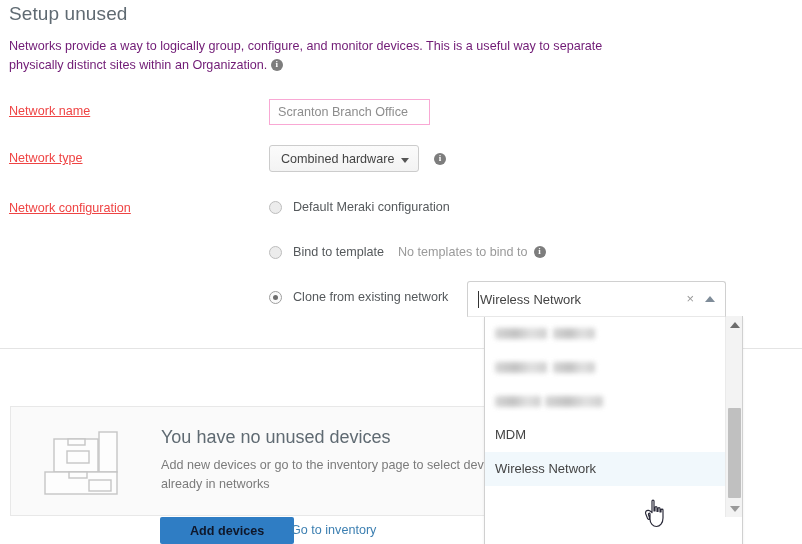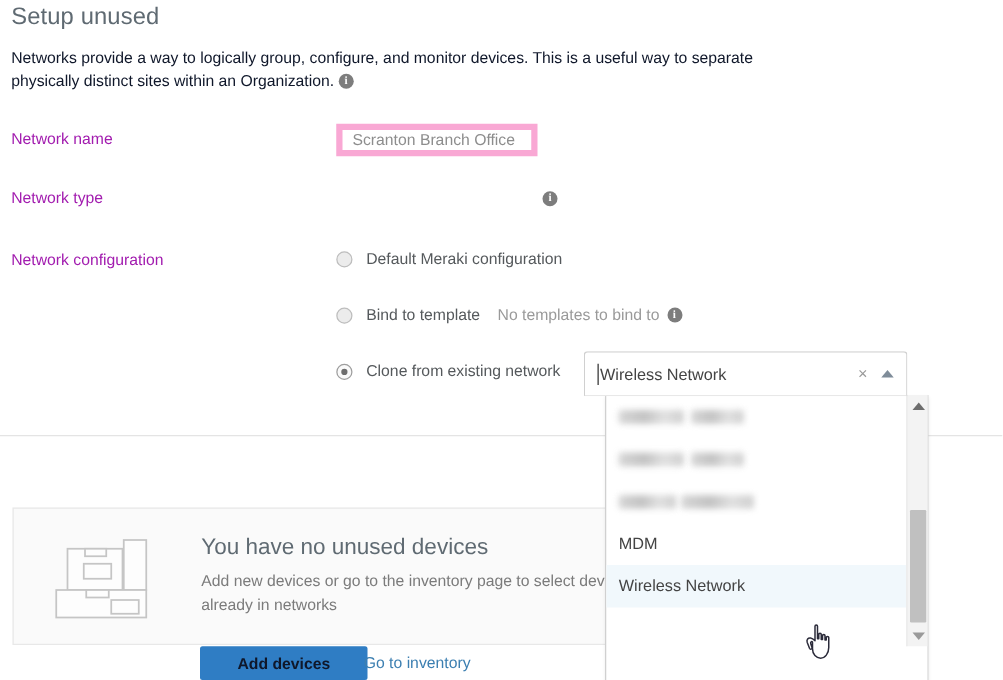--- a/index.html
+++ b/index.html
@@ -19,29 +19,29 @@
     font-size: 19px;
     font-weight: 400;
     color: #5f6a72;
     letter-spacing: .1px;
   }
   #setup-title { left: 9px; top: 3px; }
   #inventory-title { left: 9px; top: 368px; }
 
   #intro {
     position: absolute; left: 9px; top: 37px; width: 650px;
-    font-size: 12.6px; line-height: 19px; color: #0f172a;
-  }
-  .row-label { position: absolute; font-size: 12.6px; color: #a21caf; }
+    font-size: 12.6px; line-height: 19px; color: #701a75;
+  }
+  .row-label { position: absolute; font-size: 12.6px; color: #ef4444; text-decoration: underline; }
 
   
   #network-name-input {
     position: absolute; left: 269px; top: 99px;
     width: 161px; height: 26px;
-    border: 5px solid #f9a8d4; background: #fff;
+    border: 1px solid #f9a8d4; background: #fff;
     font-family: "Liberation Sans", sans-serif;
     font-size: 12.6px; color: #8d8d8d;
     padding: 0 8px; outline: none;
   }
 
   
   #network-type-button {
     position: absolute; left: 269px; top: 145px;
     height: 27px; padding: 0 24px 0 11px;
     border: 1px solid #cccccc; border-radius: 3px;
@@ -224,20 +224,24 @@
 
   <div id="intro">
     <span>Networks provide a way to logically group, configure, and monitor devices. This is a useful way to separate physically distinct sites within an Organization.</span>
     <span class="info-icon"></span>
   </div>
 
   <div class="row-label" style="left:9px; top:104px;">Network name</div>
   <input id="network-name-input" type="text" value="Scranton Branch Office" style="">
 
   <div class="row-label" style="left:9px; top:151px;">Network type</div>
+  <div id="network-type-button">
+    <span>Combined hardware</span>
+    <span class="caret"></span>
+  </div>
   <span class="info-icon" style="position:absolute; left:434px; top:153px;"></span>
 
   <div class="row-label" style="left:9px; top:201px;">Network configuration</div>
 
   <div class="radio-row" style="top:200px;">
     <span class="radio"></span>
     <span>Default Meraki configuration</span>
   </div>
 
   <div class="radio-row" style="top:290px;">

